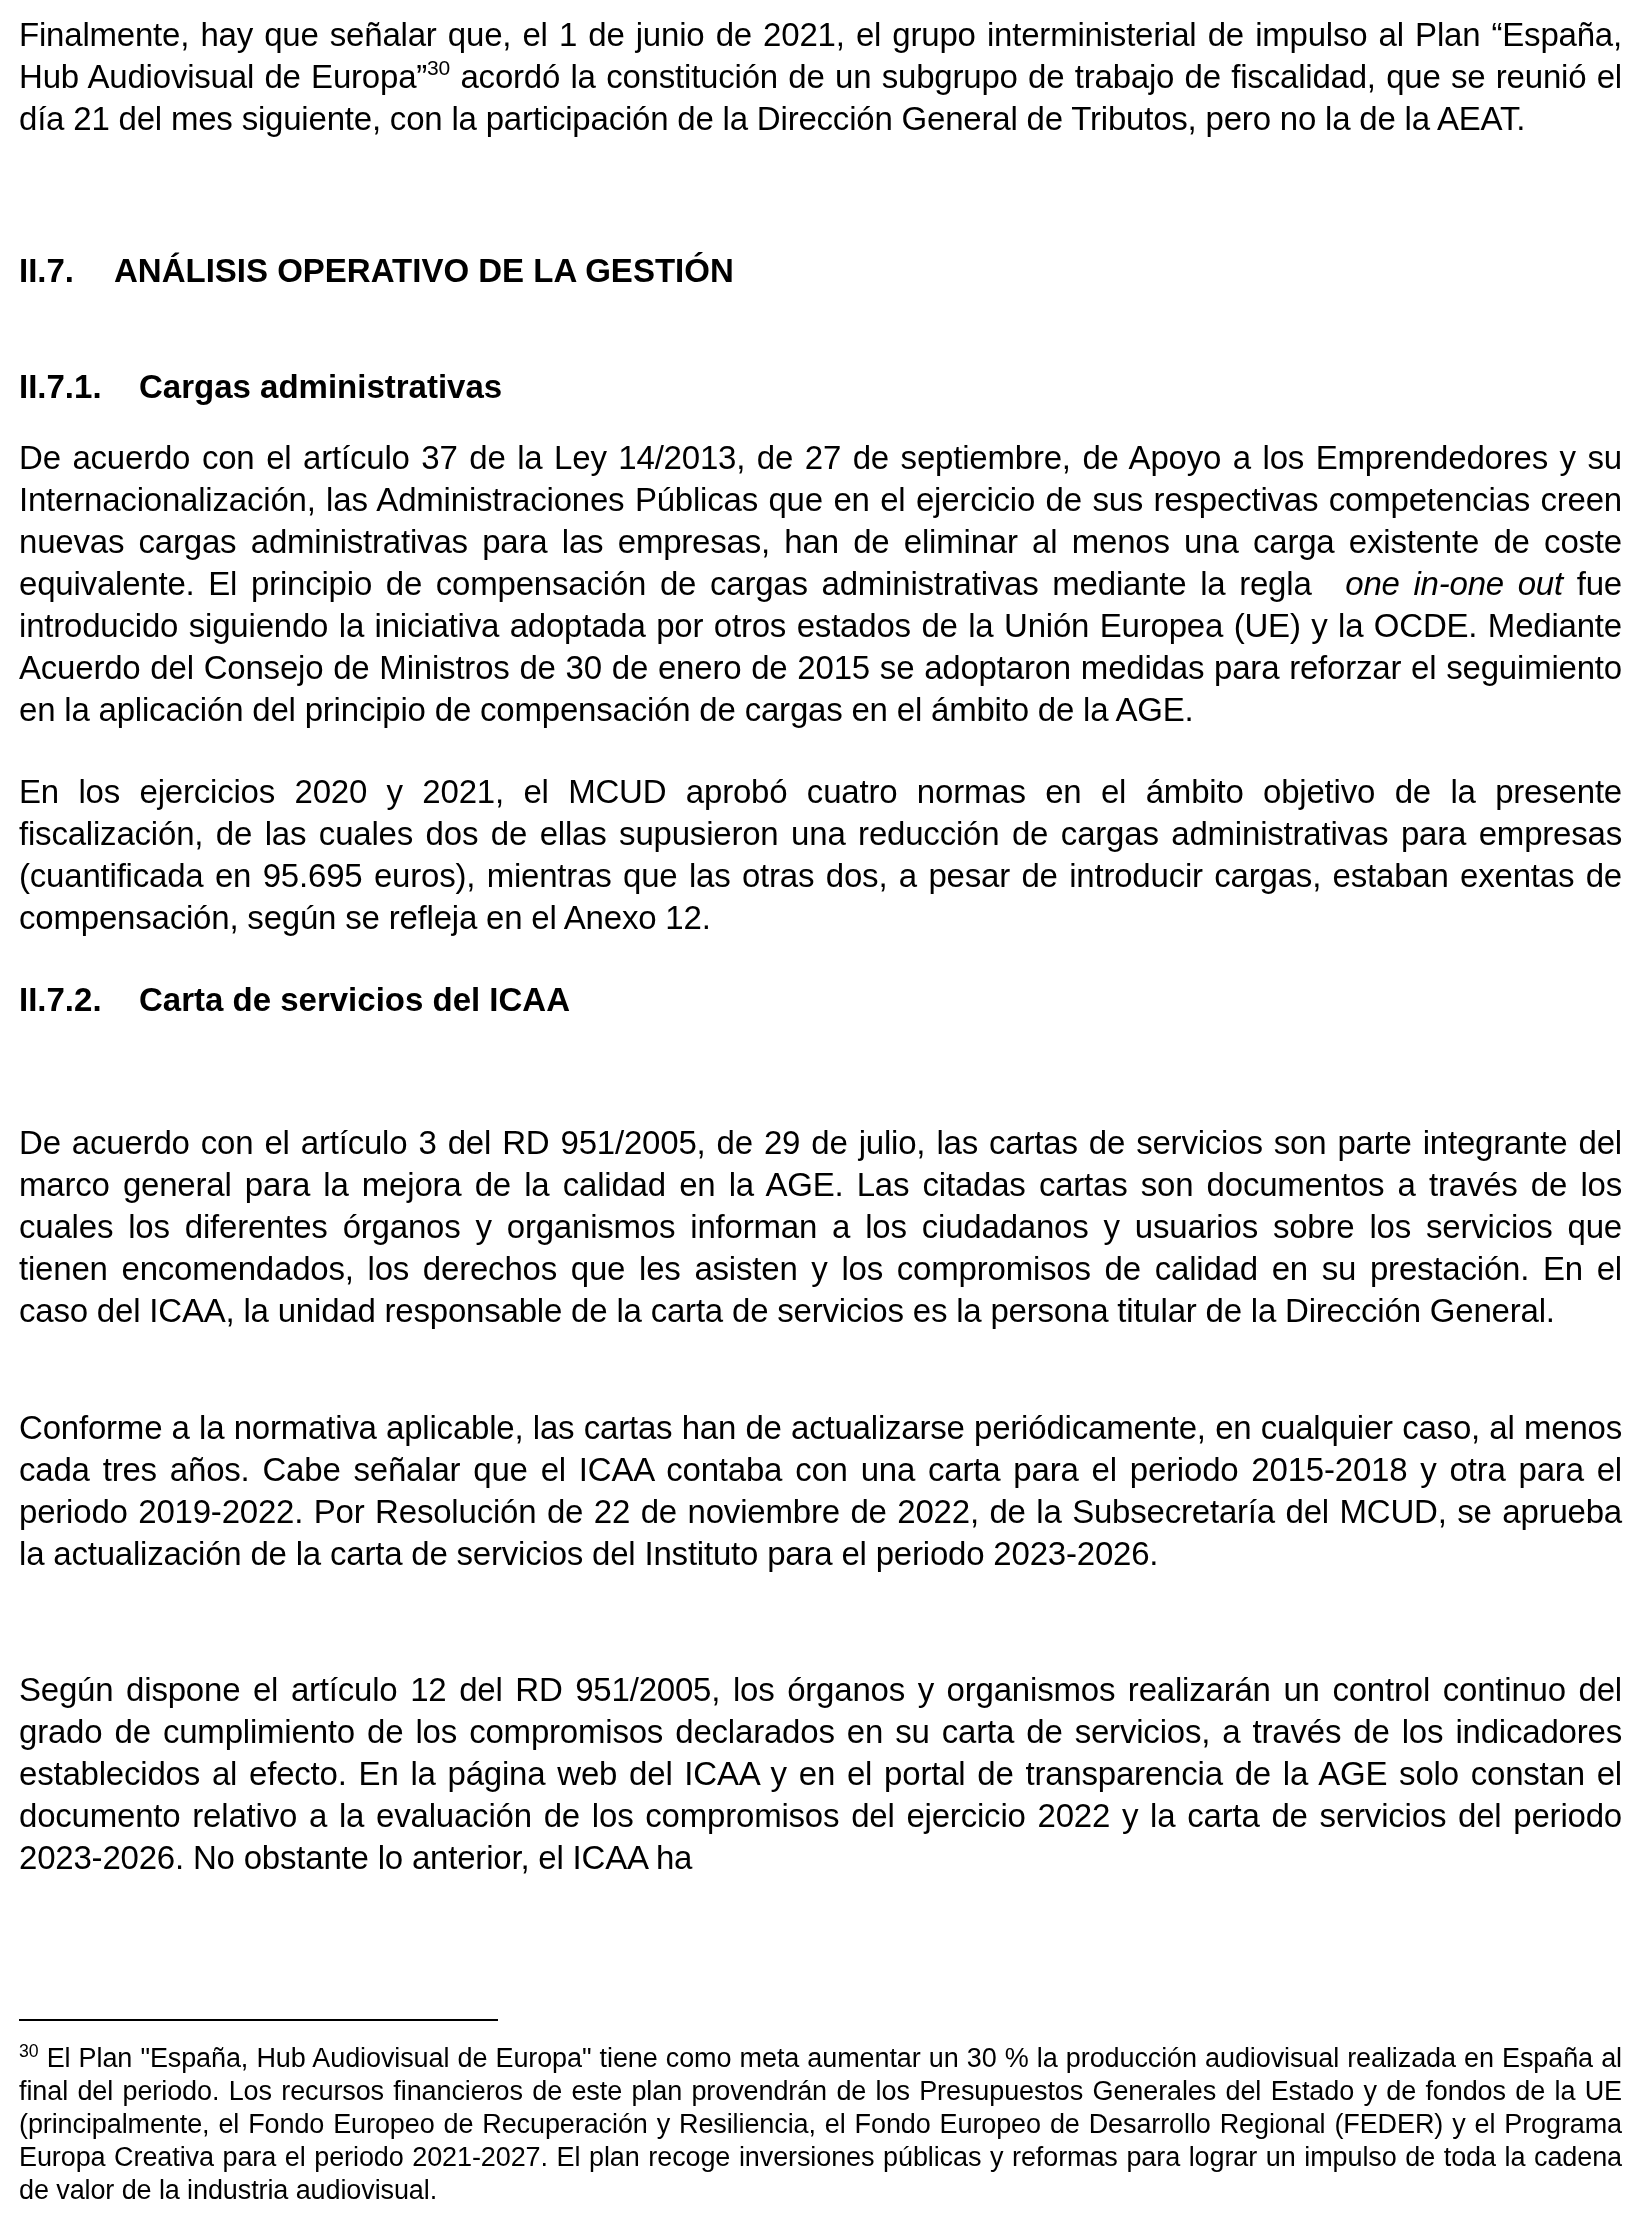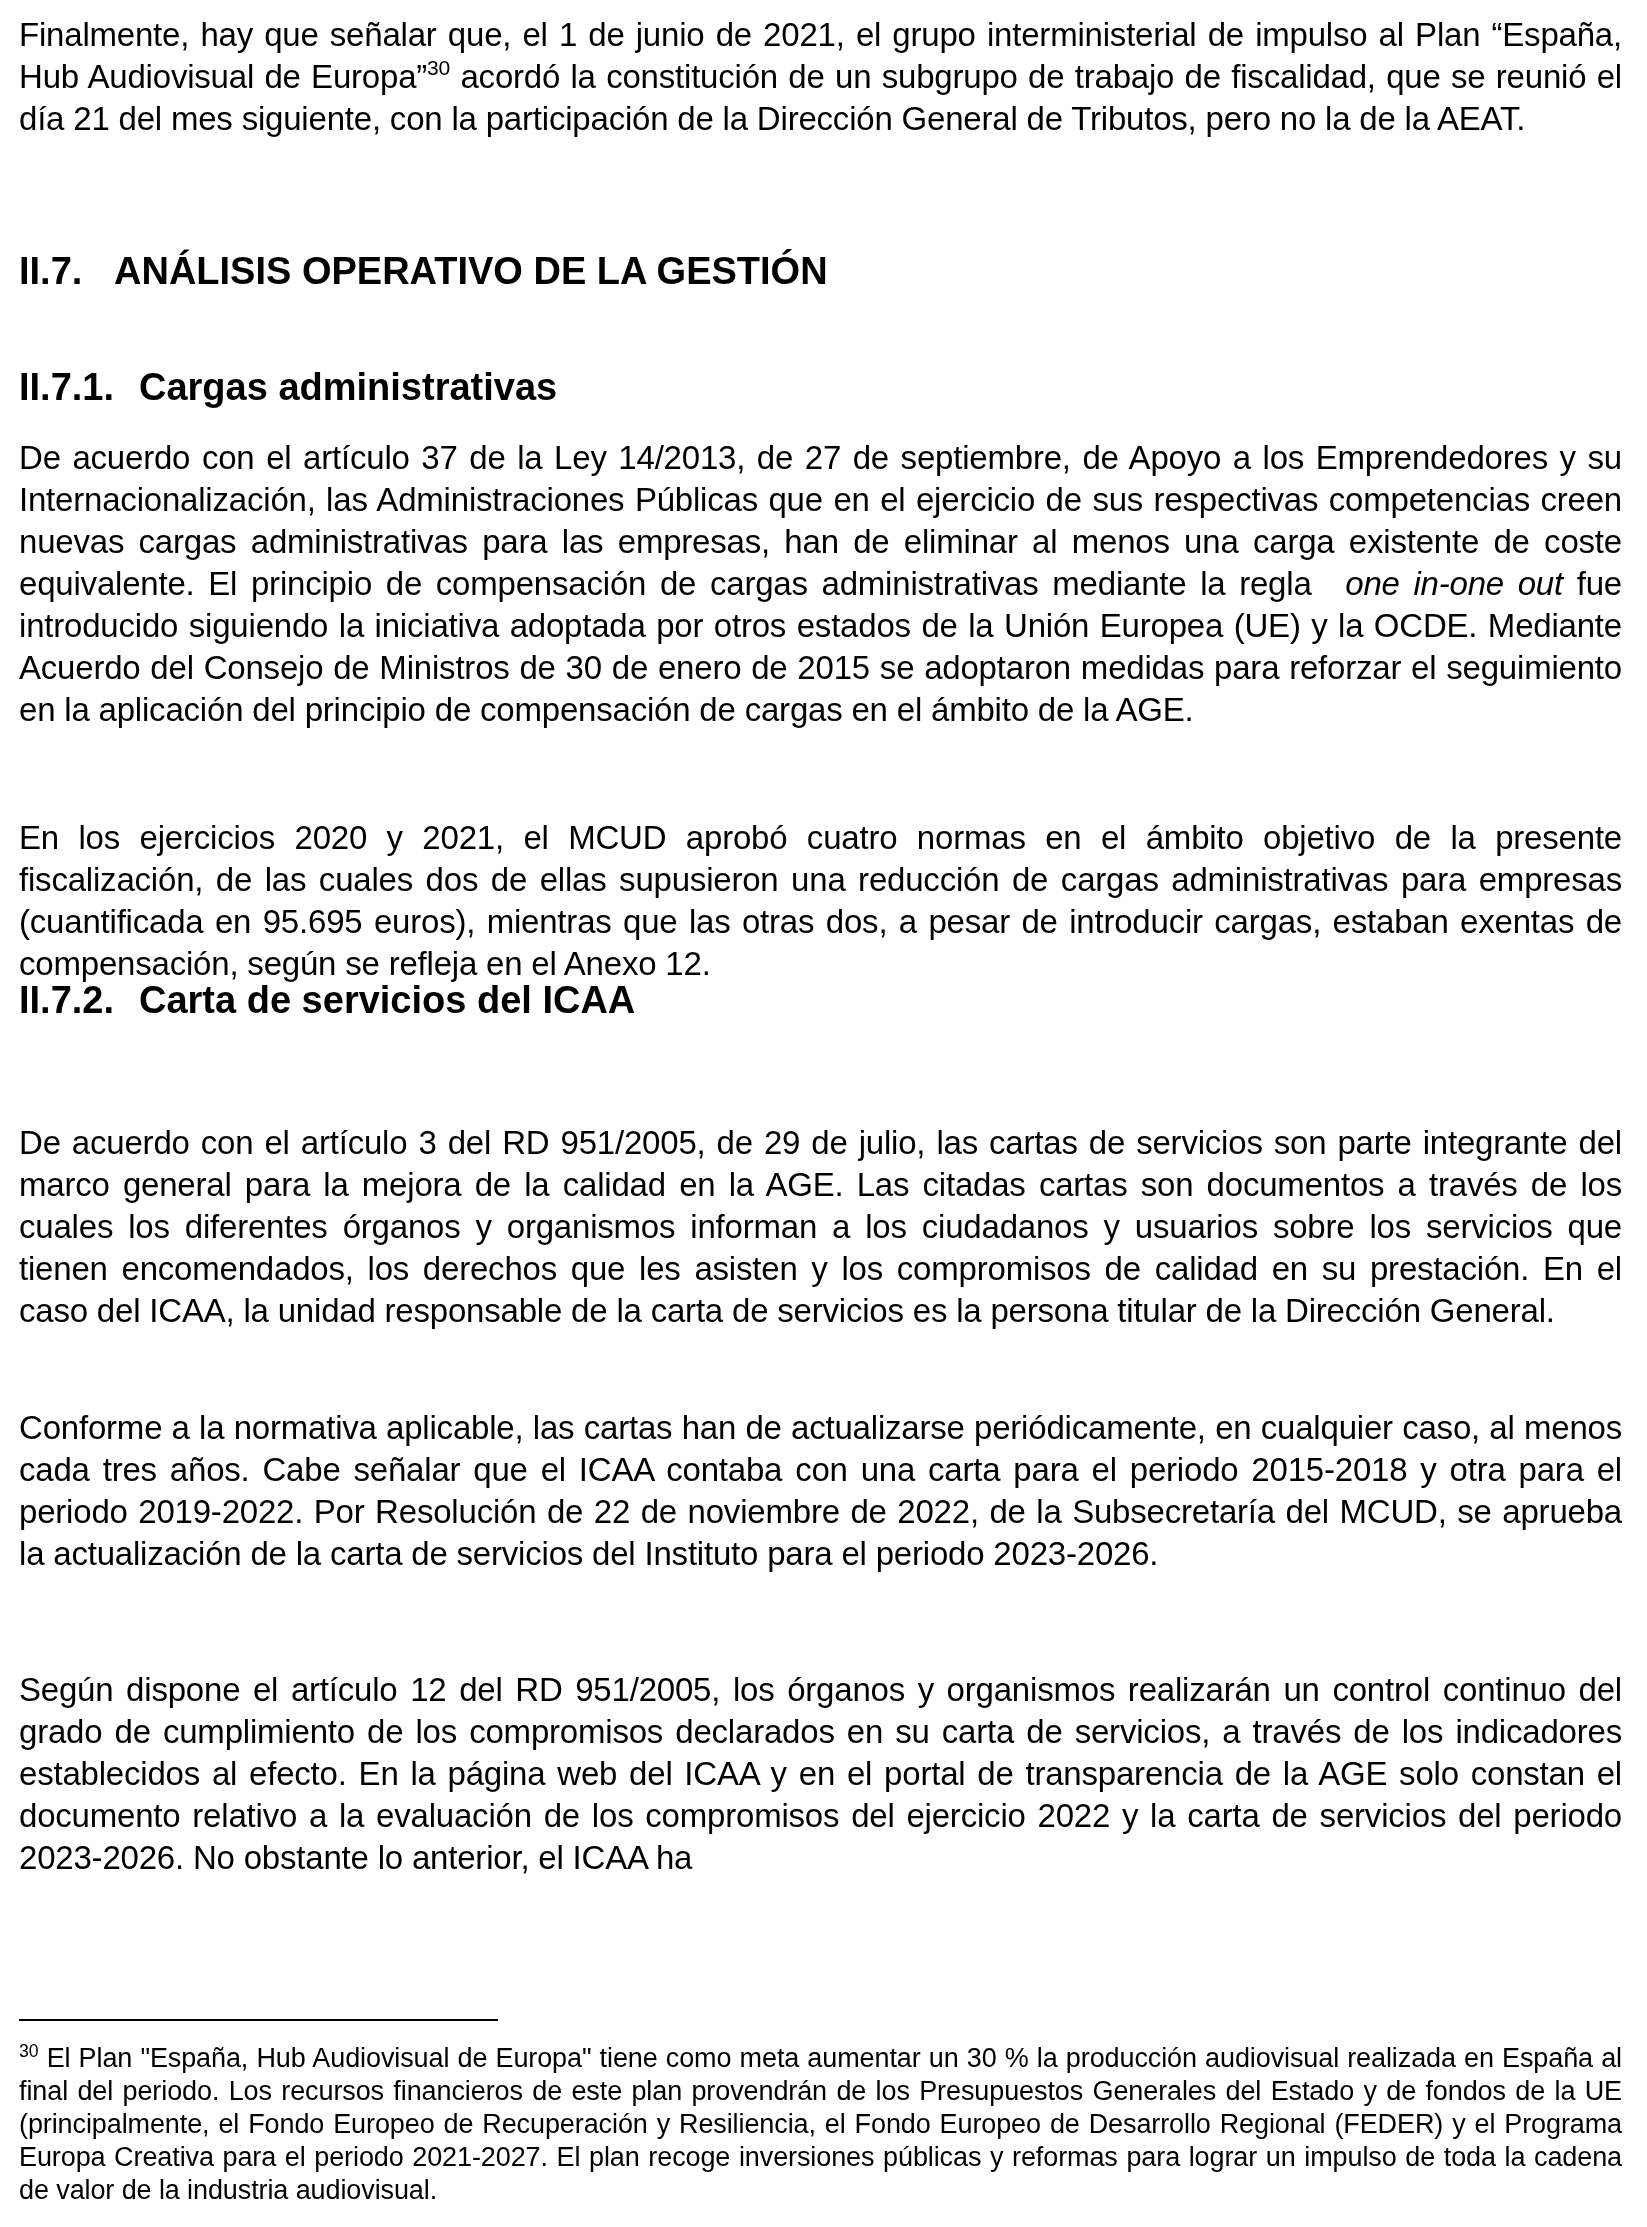--- a/index.html
+++ b/index.html
@@ -39,21 +39,21 @@
     top: -1.6px;
     vertical-align: super;
   }
   .para em {
     margin-left: 20px;
   }
   .heading {
     position: absolute;
     left: 0;
     width: 1603px;
-    font-size: 38px;
+    font-size: 33px;
     font-weight: bold;
     line-height: 42px;
     margin: 0;
     white-space: nowrap;
   }
   .heading .num {
     display: inline-block;
   }
   .h-level2 .num { width: 95px; }
   .h-level3 .num { width: 120px; }
@@ -89,21 +89,21 @@
 <div class="page">
 
   <p class="para" style="top:14.4px;"><span>Finalmente, hay que señalar que, el 1 de junio de 2021, el grupo interministerial de impulso al Plan “España, Hub Audiovisual de Europa”</span><sup>30</sup><span> acordó la constitución de un subgrupo de trabajo de fiscalidad, que se reunió el día 21 del mes siguiente, con la participación de la Dirección General de Tributos, pero no la de la AEAT.</span></p>
 
   <h2 class="heading h-level2" style="top:250px;"><span class="num">II.7.</span><span>ANÁLISIS OPERATIVO DE LA GESTIÓN</span></h2>
 
   <h3 class="heading h-level3" style="top:354px;margin-top:12px;"><span class="num">II.7.1.</span><span>Cargas administrativas</span></h3>
 
   <p class="para" style="top:437px;"><span>De acuerdo con el artículo 37 de la Ley 14/2013, de 27 de septiembre, de Apoyo a los Emprendedores y su Internacionalización, las Administraciones Públicas que en el ejercicio de sus respectivas competencias creen nuevas cargas administrativas para las empresas, han de eliminar al menos una carga existente de coste equivalente. El principio de compensación de cargas administrativas mediante la regla </span><em>one in-one out</em><span> fue introducido siguiendo la iniciativa adoptada por otros estados de la Unión Europea (UE) y la OCDE. Mediante Acuerdo del Consejo de Ministros de 30 de enero de 2015 se adoptaron medidas para reforzar el seguimiento en la aplicación del principio de compensación de cargas en el ámbito de la AGE.</span></p>
 
-  <p class="para" style="top:817px;">En los ejercicios 2020 y 2021, el MCUD aprobó cuatro normas en el ámbito objetivo de la presente fiscalización, de las cuales dos de ellas supusieron una reducción de cargas administrativas para empresas (cuantificada en 95.695 euros), mientras que las otras dos, a pesar de introducir cargas, estaban exentas de compensación, según se refleja en el Anexo 12.</p>
+  <p class="para" style="top:771px;">En los ejercicios 2020 y 2021, el MCUD aprobó cuatro normas en el ámbito objetivo de la presente fiscalización, de las cuales dos de ellas supusieron una reducción de cargas administrativas para empresas (cuantificada en 95.695 euros), mientras que las otras dos, a pesar de introducir cargas, estaban exentas de compensación, según se refleja en el Anexo 12.</p>
 
   <h3 class="heading h-level3" style="top:979px;"><span class="num">II.7.2.</span><span>Carta de servicios del ICAA</span></h3>
 
   <p class="para" style="top:1122px;">De acuerdo con el artículo 3 del RD 951/2005, de 29 de julio, las cartas de servicios son parte integrante del marco general para la mejora de la calidad en la AGE. Las citadas cartas son documentos a través de los cuales los diferentes órganos y organismos informan a los ciudadanos y usuarios sobre los servicios que tienen encomendados, los derechos que les asisten y los compromisos de calidad en su prestación. En el caso del ICAA, la unidad responsable de la carta de servicios es la persona titular de la Dirección General.</p>
 
   <p class="para" style="top:1407px;">Conforme a la normativa aplicable, las cartas han de actualizarse periódicamente, en cualquier caso, al menos cada tres años. Cabe señalar que el ICAA contaba con una carta para el periodo 2015-2018 y otra para el periodo 2019-2022. Por Resolución de 22 de noviembre de 2022, de la Subsecretaría del MCUD, se aprueba la actualización de la carta de servicios del Instituto para el periodo 2023-2026.</p>
 
   <p class="para" style="top:1669px;">Según dispone el artículo 12 del RD 951/2005, los órganos y organismos realizarán un control continuo del grado de cumplimiento de los compromisos declarados en su carta de servicios, a través de los indicadores establecidos al efecto. En la página web del ICAA y en el portal de transparencia de la AGE solo constan el documento relativo a la evaluación de los compromisos del ejercicio 2022 y la carta de servicios del periodo 2023-2026. No obstante lo anterior, el ICAA ha</p>
 
 </div>

